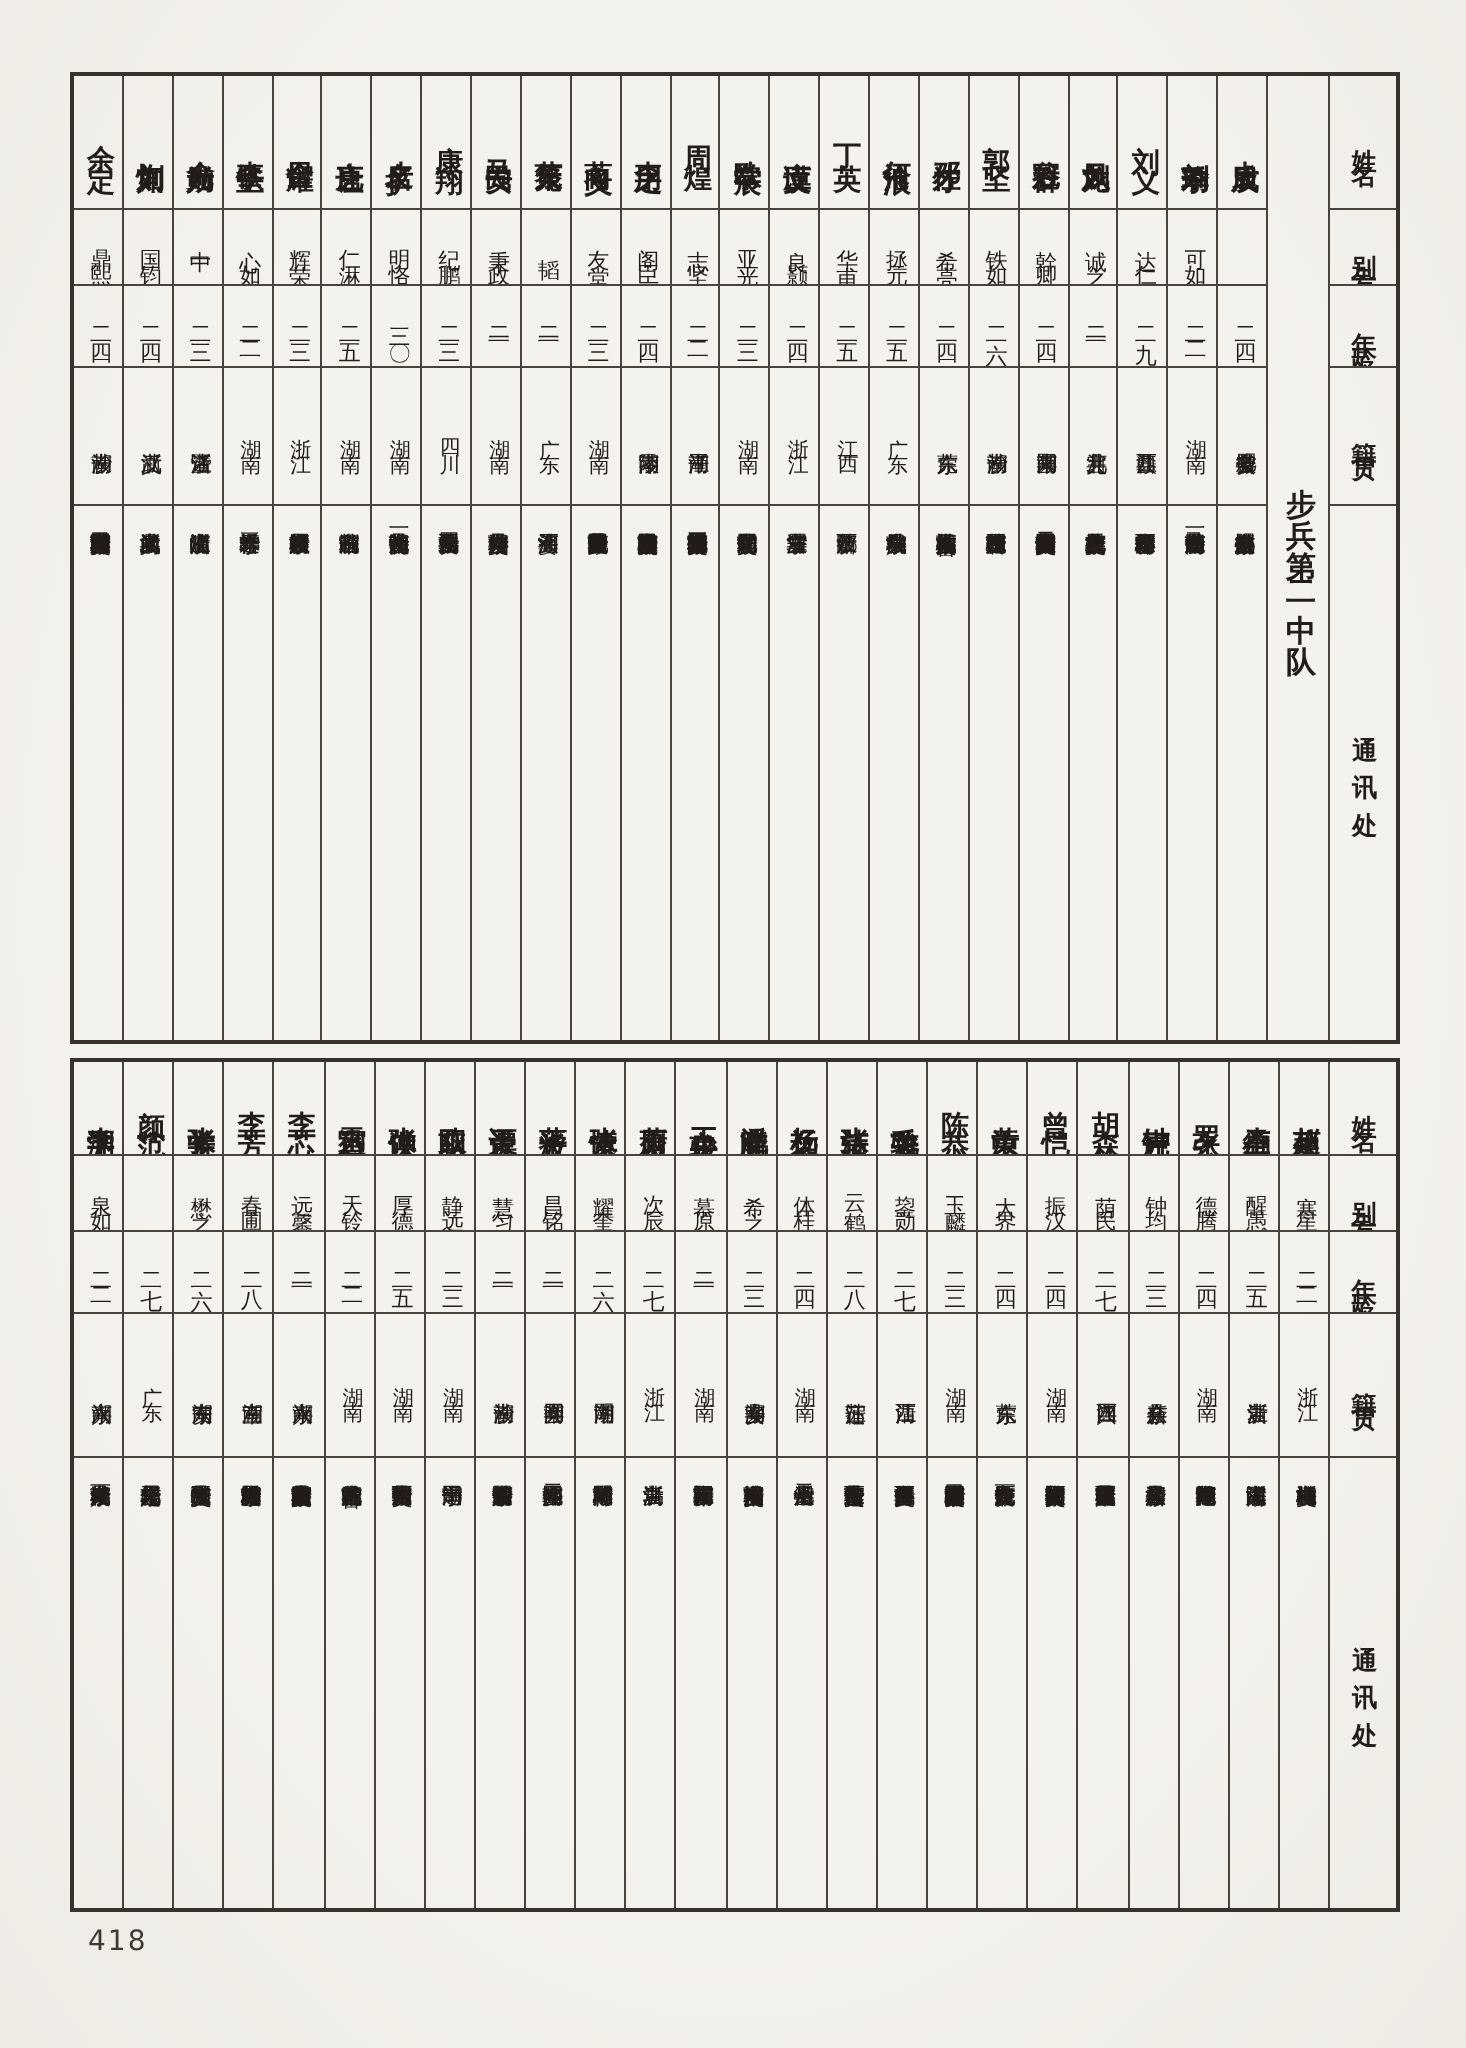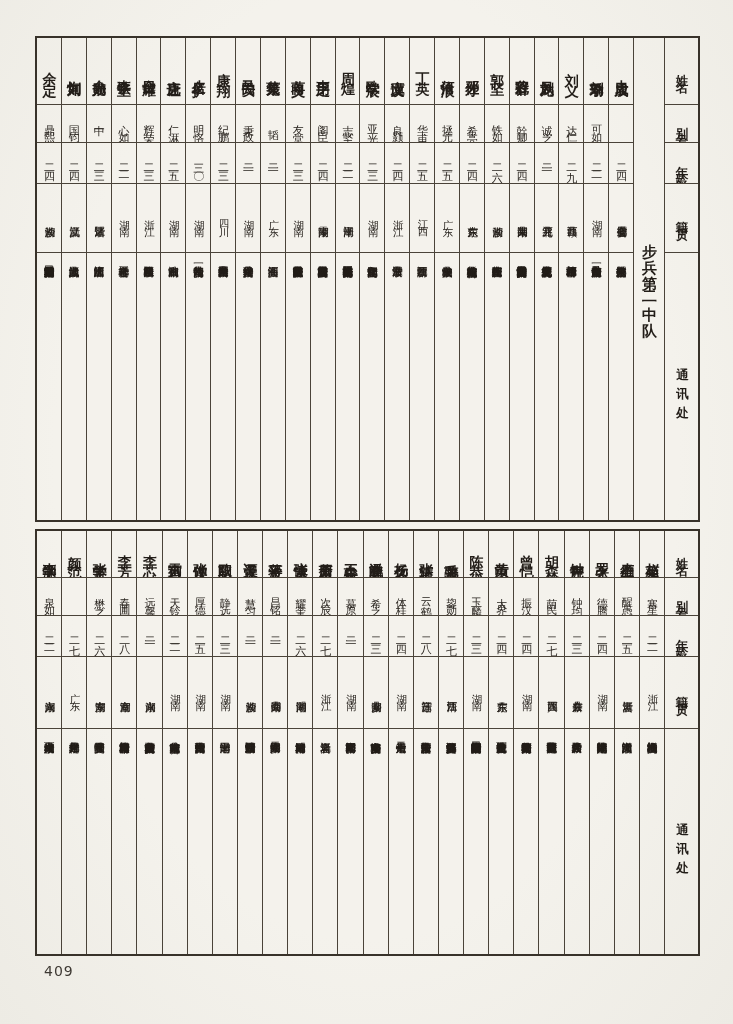--- a/index.html
+++ b/index.html
@@ -470,14 +470,14 @@
 
   <div class="col person">
     <div class="cell name">李学渊</div>
     <div class="cell alias" style="letter-spacing: 0.7em;">泉如</div>
     <div class="cell age" style="letter-spacing: 0.7em;">二二</div>
     <div class="cell native">湖南永兴</div>
     <div class="cell address">湖南永兴楼下李成泰号转</div>
   </div>
 </div>
 
-  <div class="page-number">409</div>
+  <div class="page-number">418</div>
 </div>
 
 </body></html>

